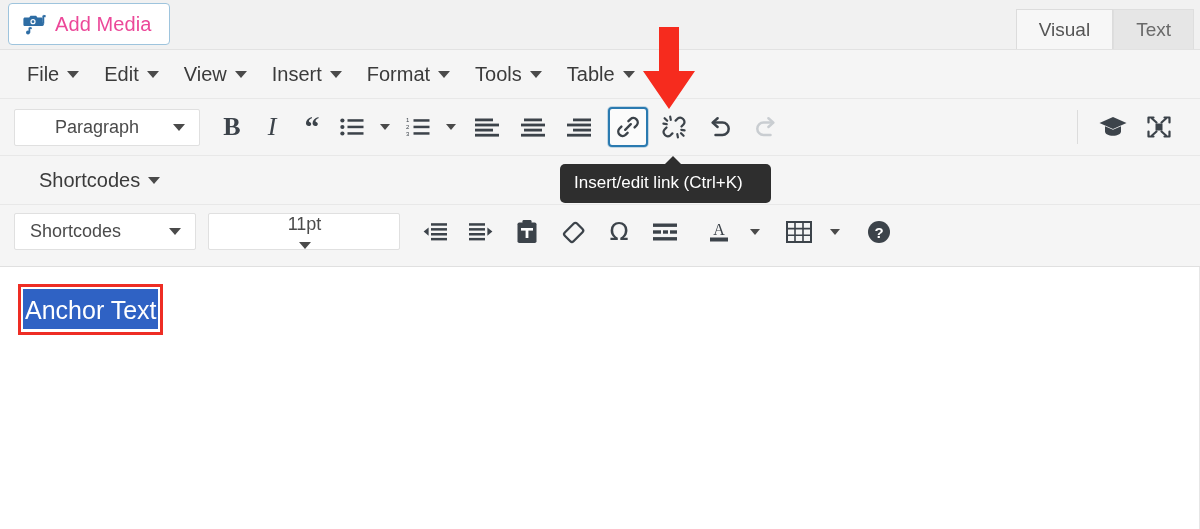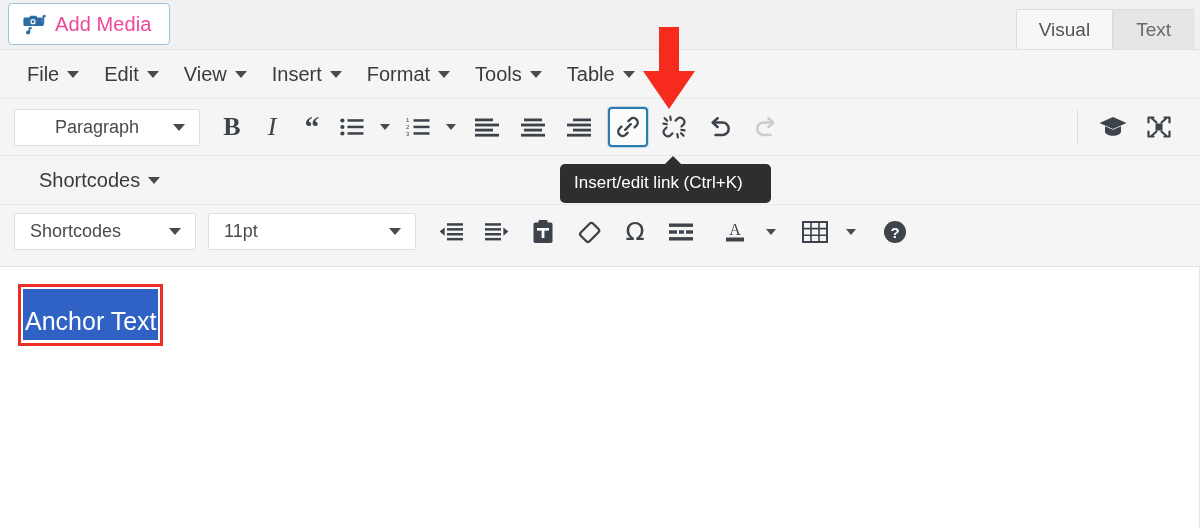--- a/index.html
+++ b/index.html
@@ -134,21 +134,21 @@
     align-items: center;
     justify-content: space-between;
     padding: 0 14px 0 15px;
     font-size: 18px;
     color: #4b4b4b;
     cursor: pointer;
     margin-right: 12px;
   }
   .select-box.paragraph { width: 186px; padding-left: 40px; }
   .select-box.fontname  { width: 182px; }
-  .select-box.fontsize  { width: 208px; }
+  .select-box.fontsize  { width: 192px; flex-direction: column; }
 
   
   .tbtn {
     width: 40px; height: 40px;
     display: flex;
     align-items: center;
     justify-content: center;
     cursor: pointer;
     border: 1px solid transparent;
     border-radius: 3px;
@@ -239,21 +239,21 @@
     border: 3px solid #ee2d24;
     padding: 2px 2px 3px 2px;
     background: transparent;
   }
   .anchor-text {
     display: inline-block;
     background: #2f62c4;
     color: #ffffff;
     font-size: 25px;
     line-height: 1.18;
-    padding: 18px 1px 3px 2px;
+    padding: 7px 1px 3px 2px;
     white-space: nowrap;
   }
 </style>
 </head>
 <body>
 
 <div id="editor-root">
 
   <div class="media-bar">
 

